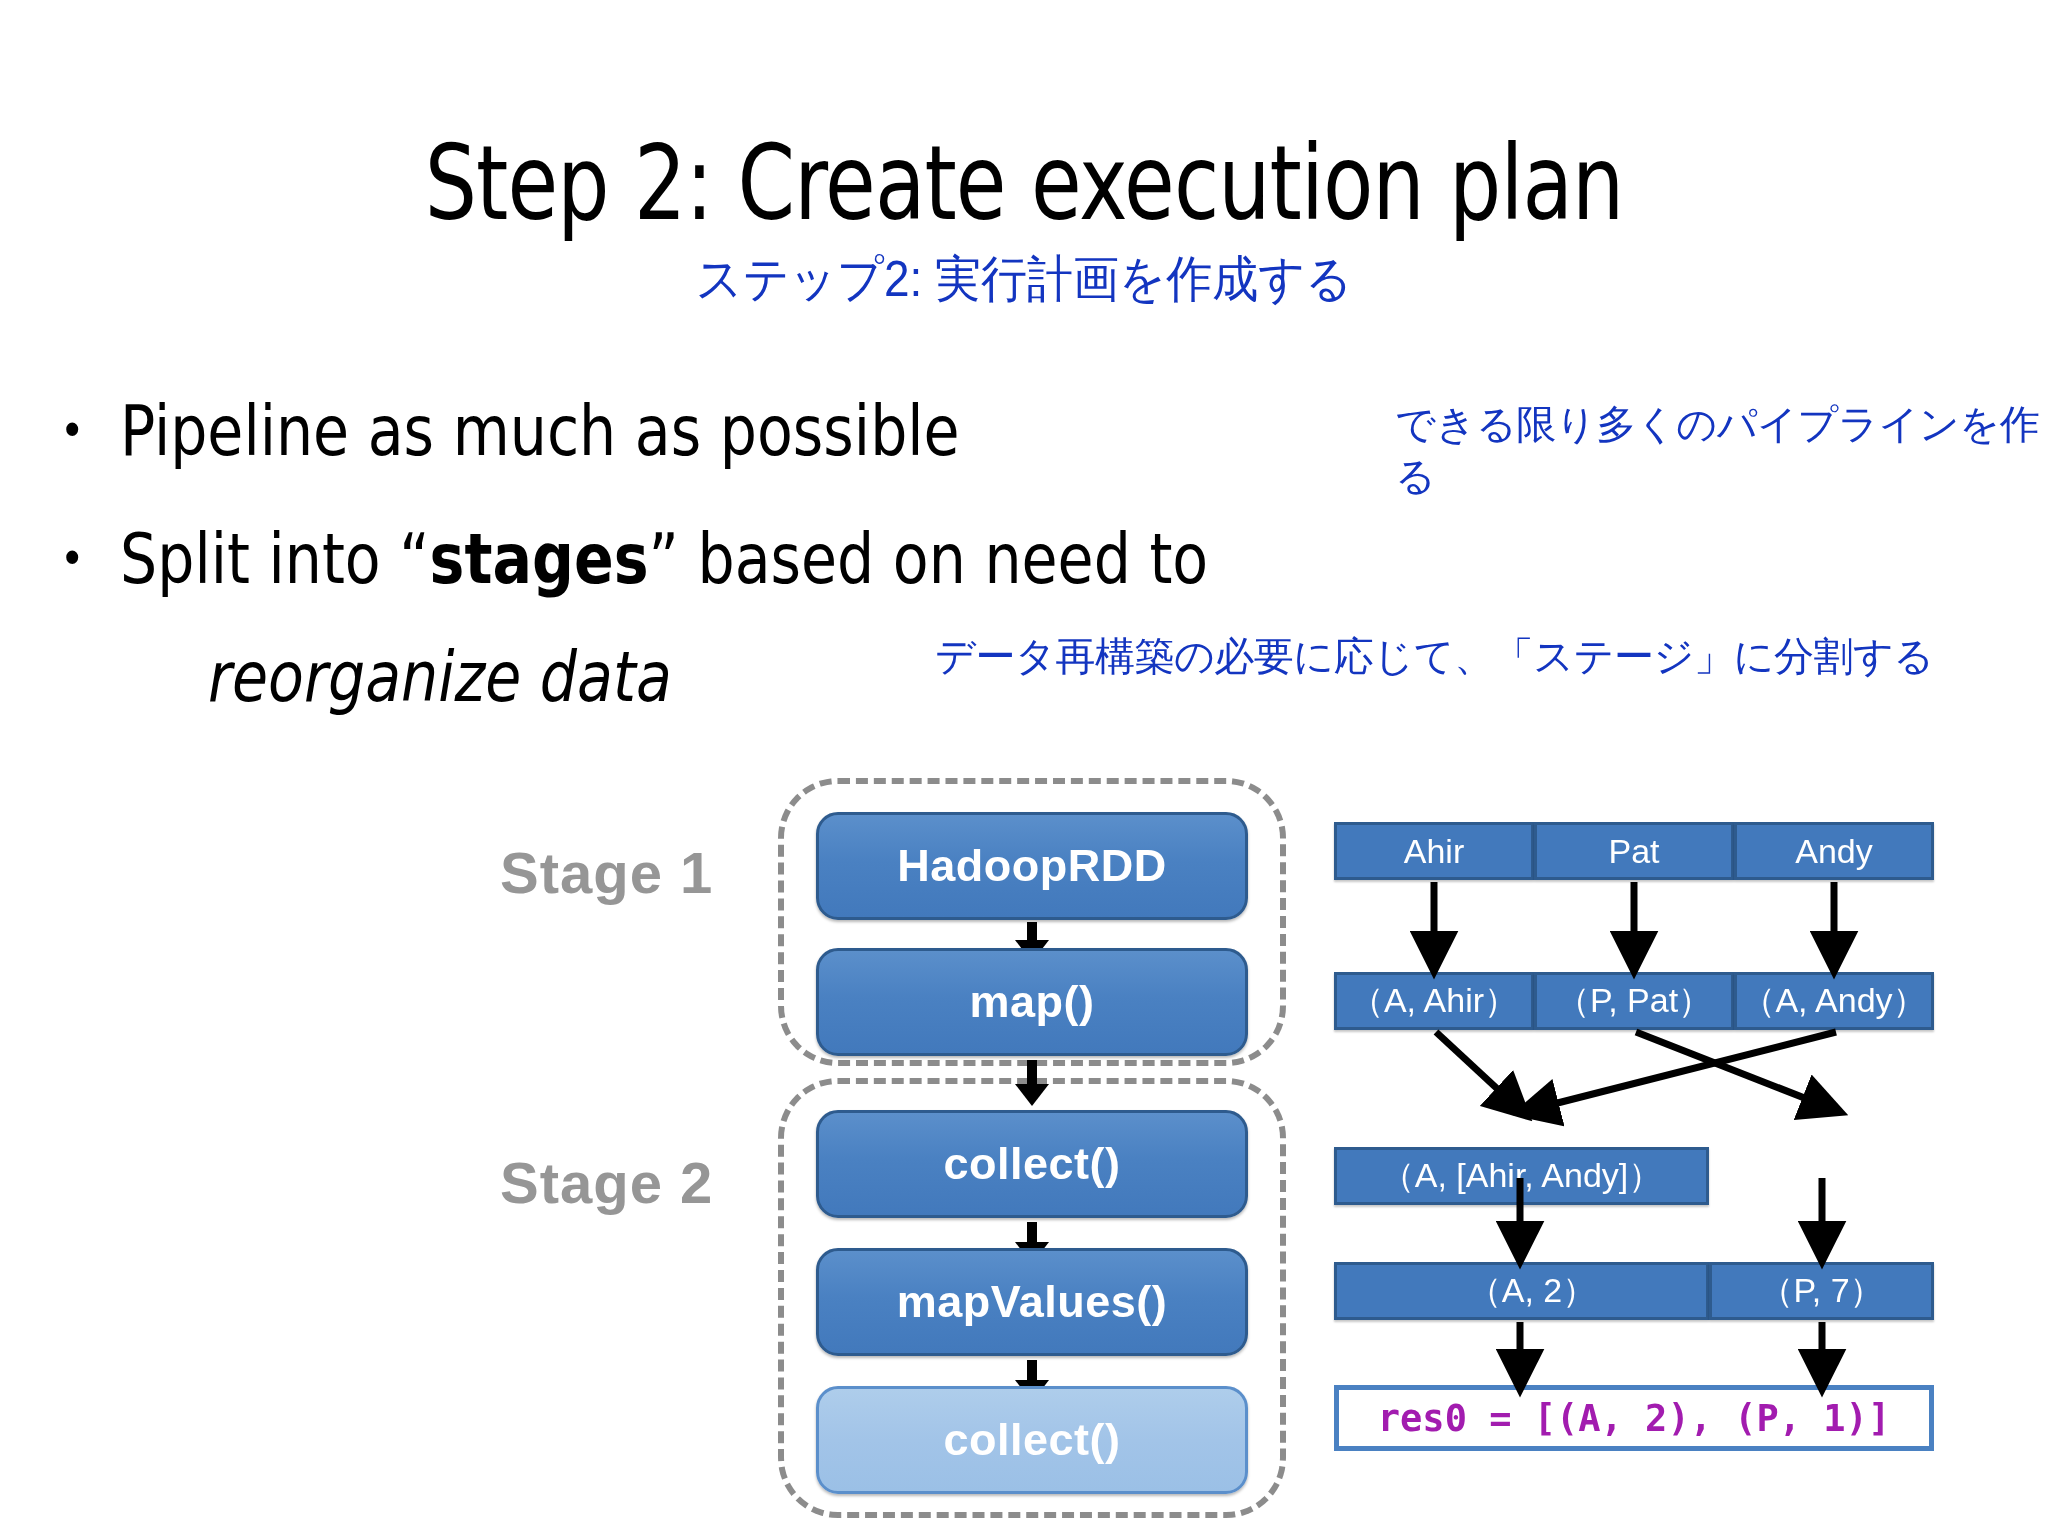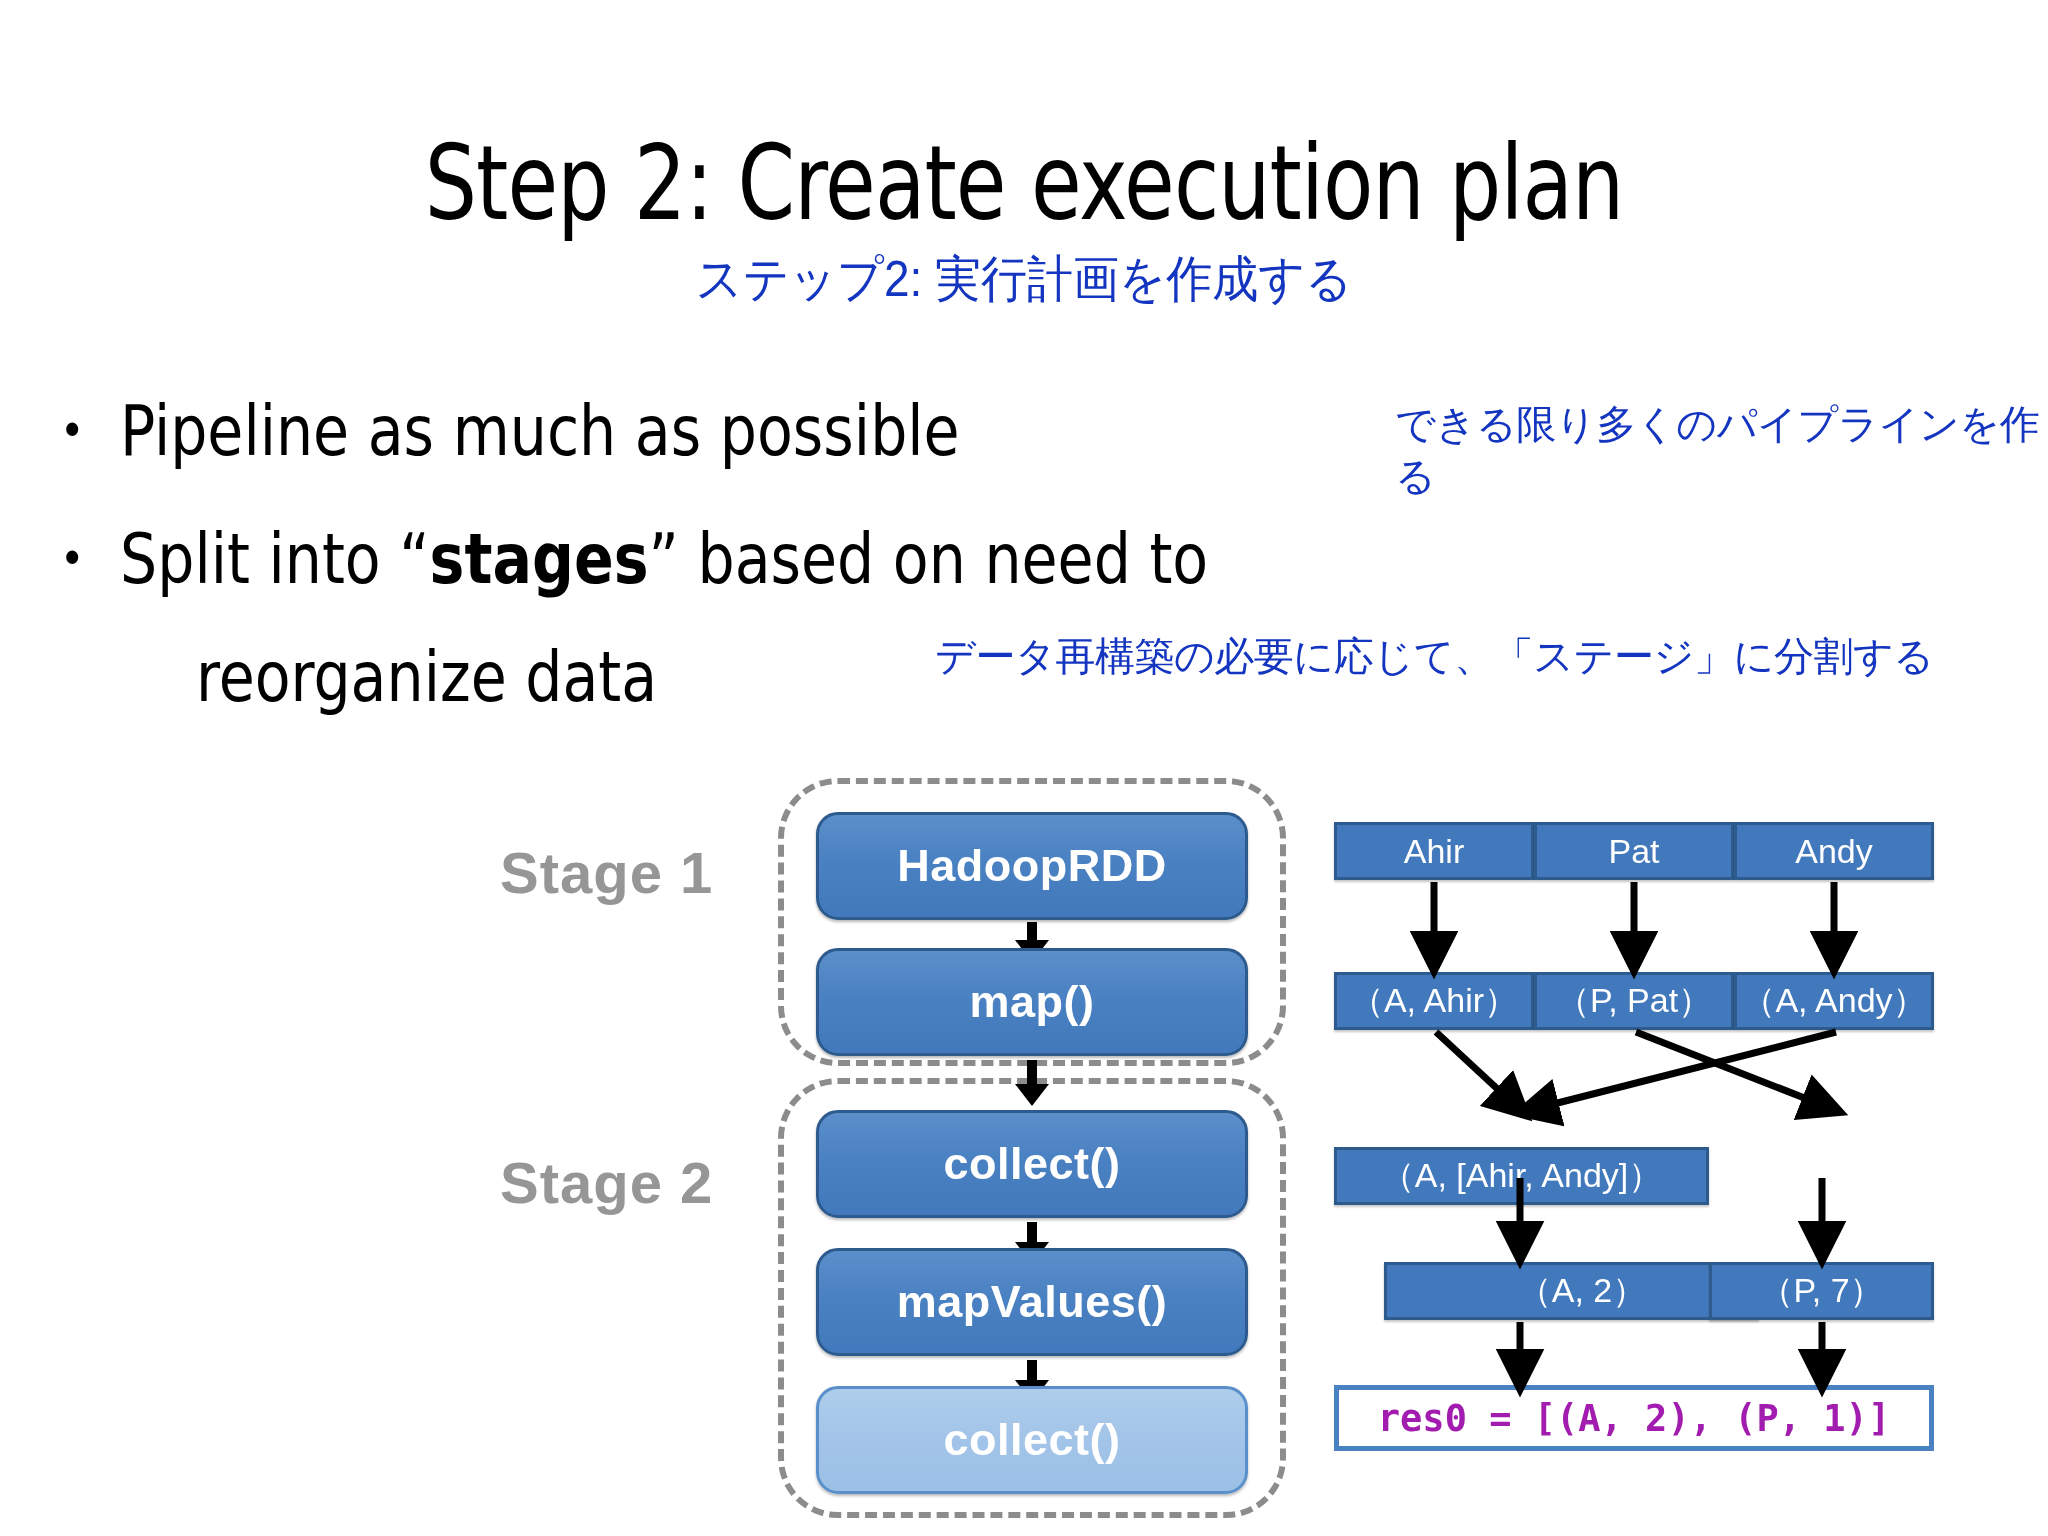--- a/index.html
+++ b/index.html
@@ -64,21 +64,21 @@
   }
   .bullet-text {
     display: inline-block;
     transform: scaleX(0.93);
     transform-origin: 0 50%;
   }
   .bullet-text b { font-weight: 700; }
 
   #bullet1 { left: 120px; top: 392px; }
   #bullet2 { left: 120px; top: 520px; }
-  #bullet2b { left: 196px; top: 638px; }
+  #bullet2b { left: 208px; top: 638px; font-style: italic; }
 
   .jp-note {
     position: absolute;
     color: #1335C0;
     font-size: 40px;
     line-height: 52px;
     font-weight: 500;
     letter-spacing: -0.5px;
   }
   #jp-note-1 { left: 1395px; top: 398px; width: 660px; }
@@ -239,21 +239,21 @@
   <div class="dcell" style="left:1334px; top:822px; width:200px;">Ahir</div>
   <div class="dcell" style="left:1534px; top:822px; width:200px;">Pat</div>
   <div class="dcell" style="left:1734px; top:822px; width:200px;">Andy</div>
 
   <div class="dcell" style="left:1334px; top:972px; width:200px;">（A, Ahir）</div>
   <div class="dcell" style="left:1534px; top:972px; width:200px;">（P, Pat）</div>
   <div class="dcell" style="left:1734px; top:972px; width:200px;">（A, Andy）</div>
 
   <div class="dcell" style="left:1334px; top:1147px; width:375px;">（A, [Ahir, Andy]）</div>
 
-  <div class="dcell" style="left:1384px; top:1262px; width:375px;padding-left:21px;">（A, 2）</div>
+  <div class="dcell" style="left:1334px; top:1262px; width:375px;padding-left:21px;">（A, 2）</div>
   <div class="dcell" style="left:1709px; top:1262px; width:225px;">（P, 7）</div>
 
   <div class="res-box">res0 = [(A, 2), (P, 1)]</div>
 
   <svg id="svg-arrows" viewBox="0 0 620 600">
     <defs>
       <marker id="ah" markerWidth="7" markerHeight="7" refX="4.2" refY="3.5" orient="auto">
         <path d="M0,0 L7,3.5 L0,7 Z" fill="#000"></path>
       </marker>
     </defs>

